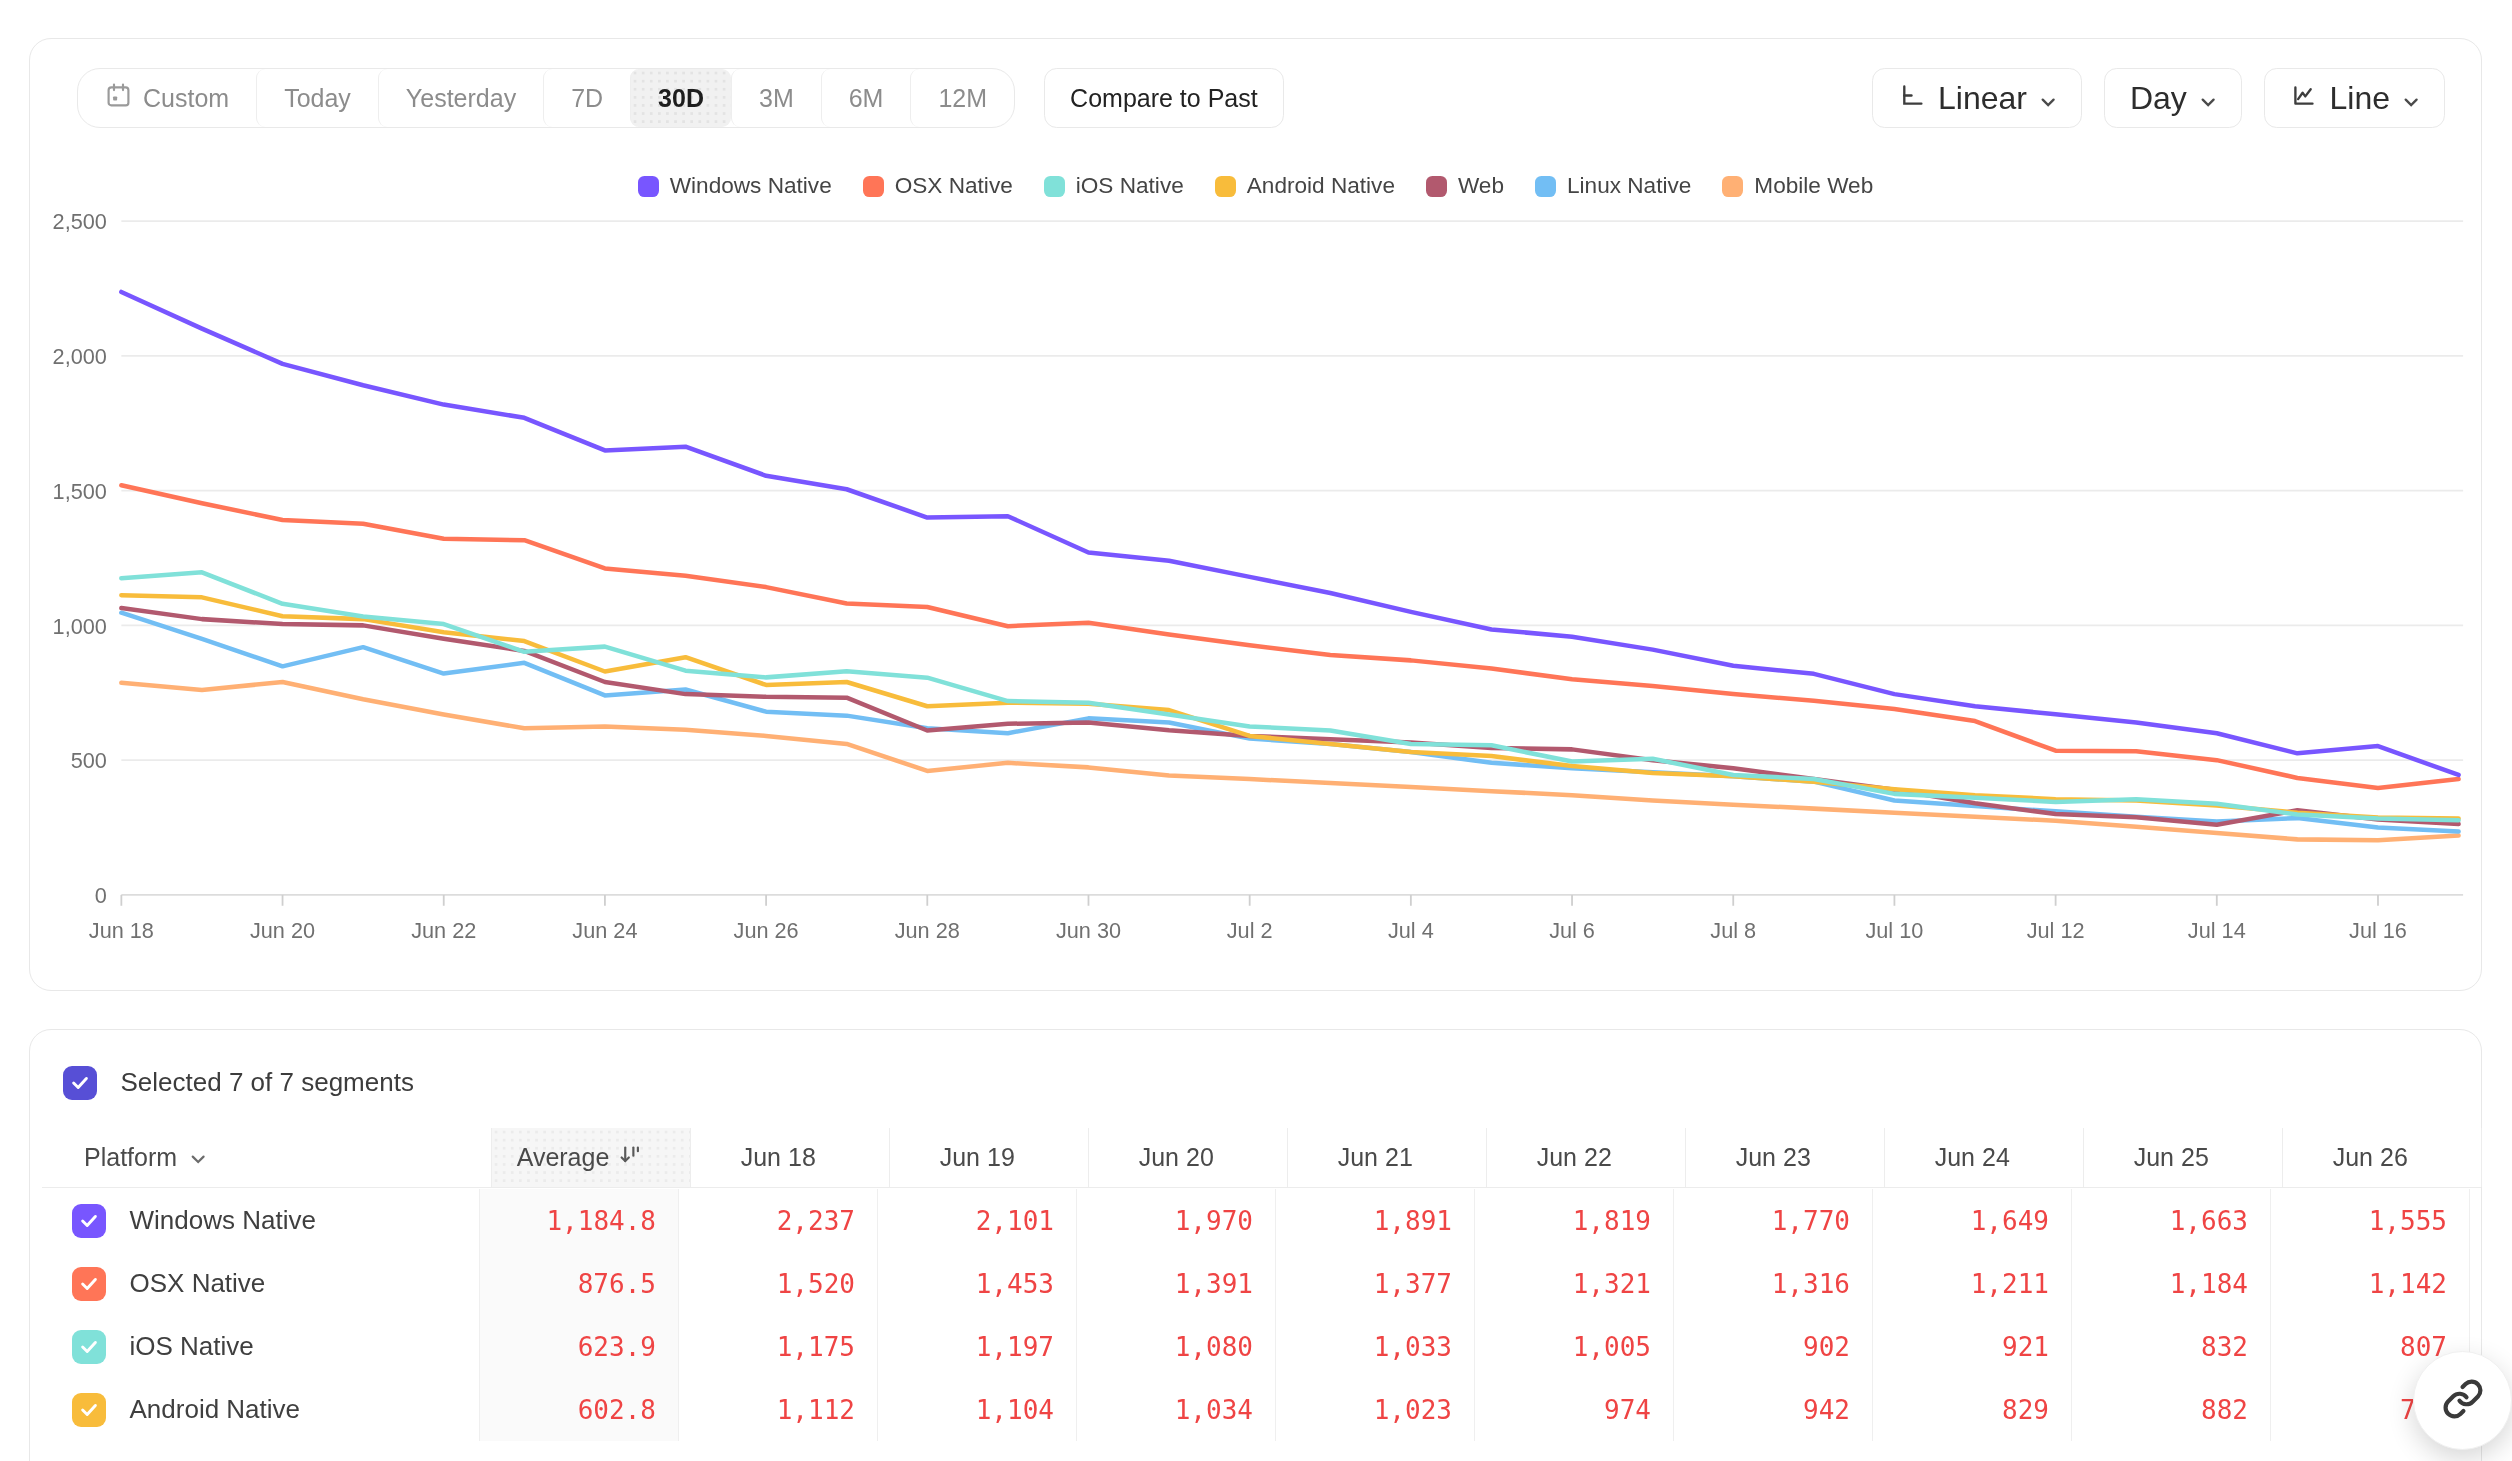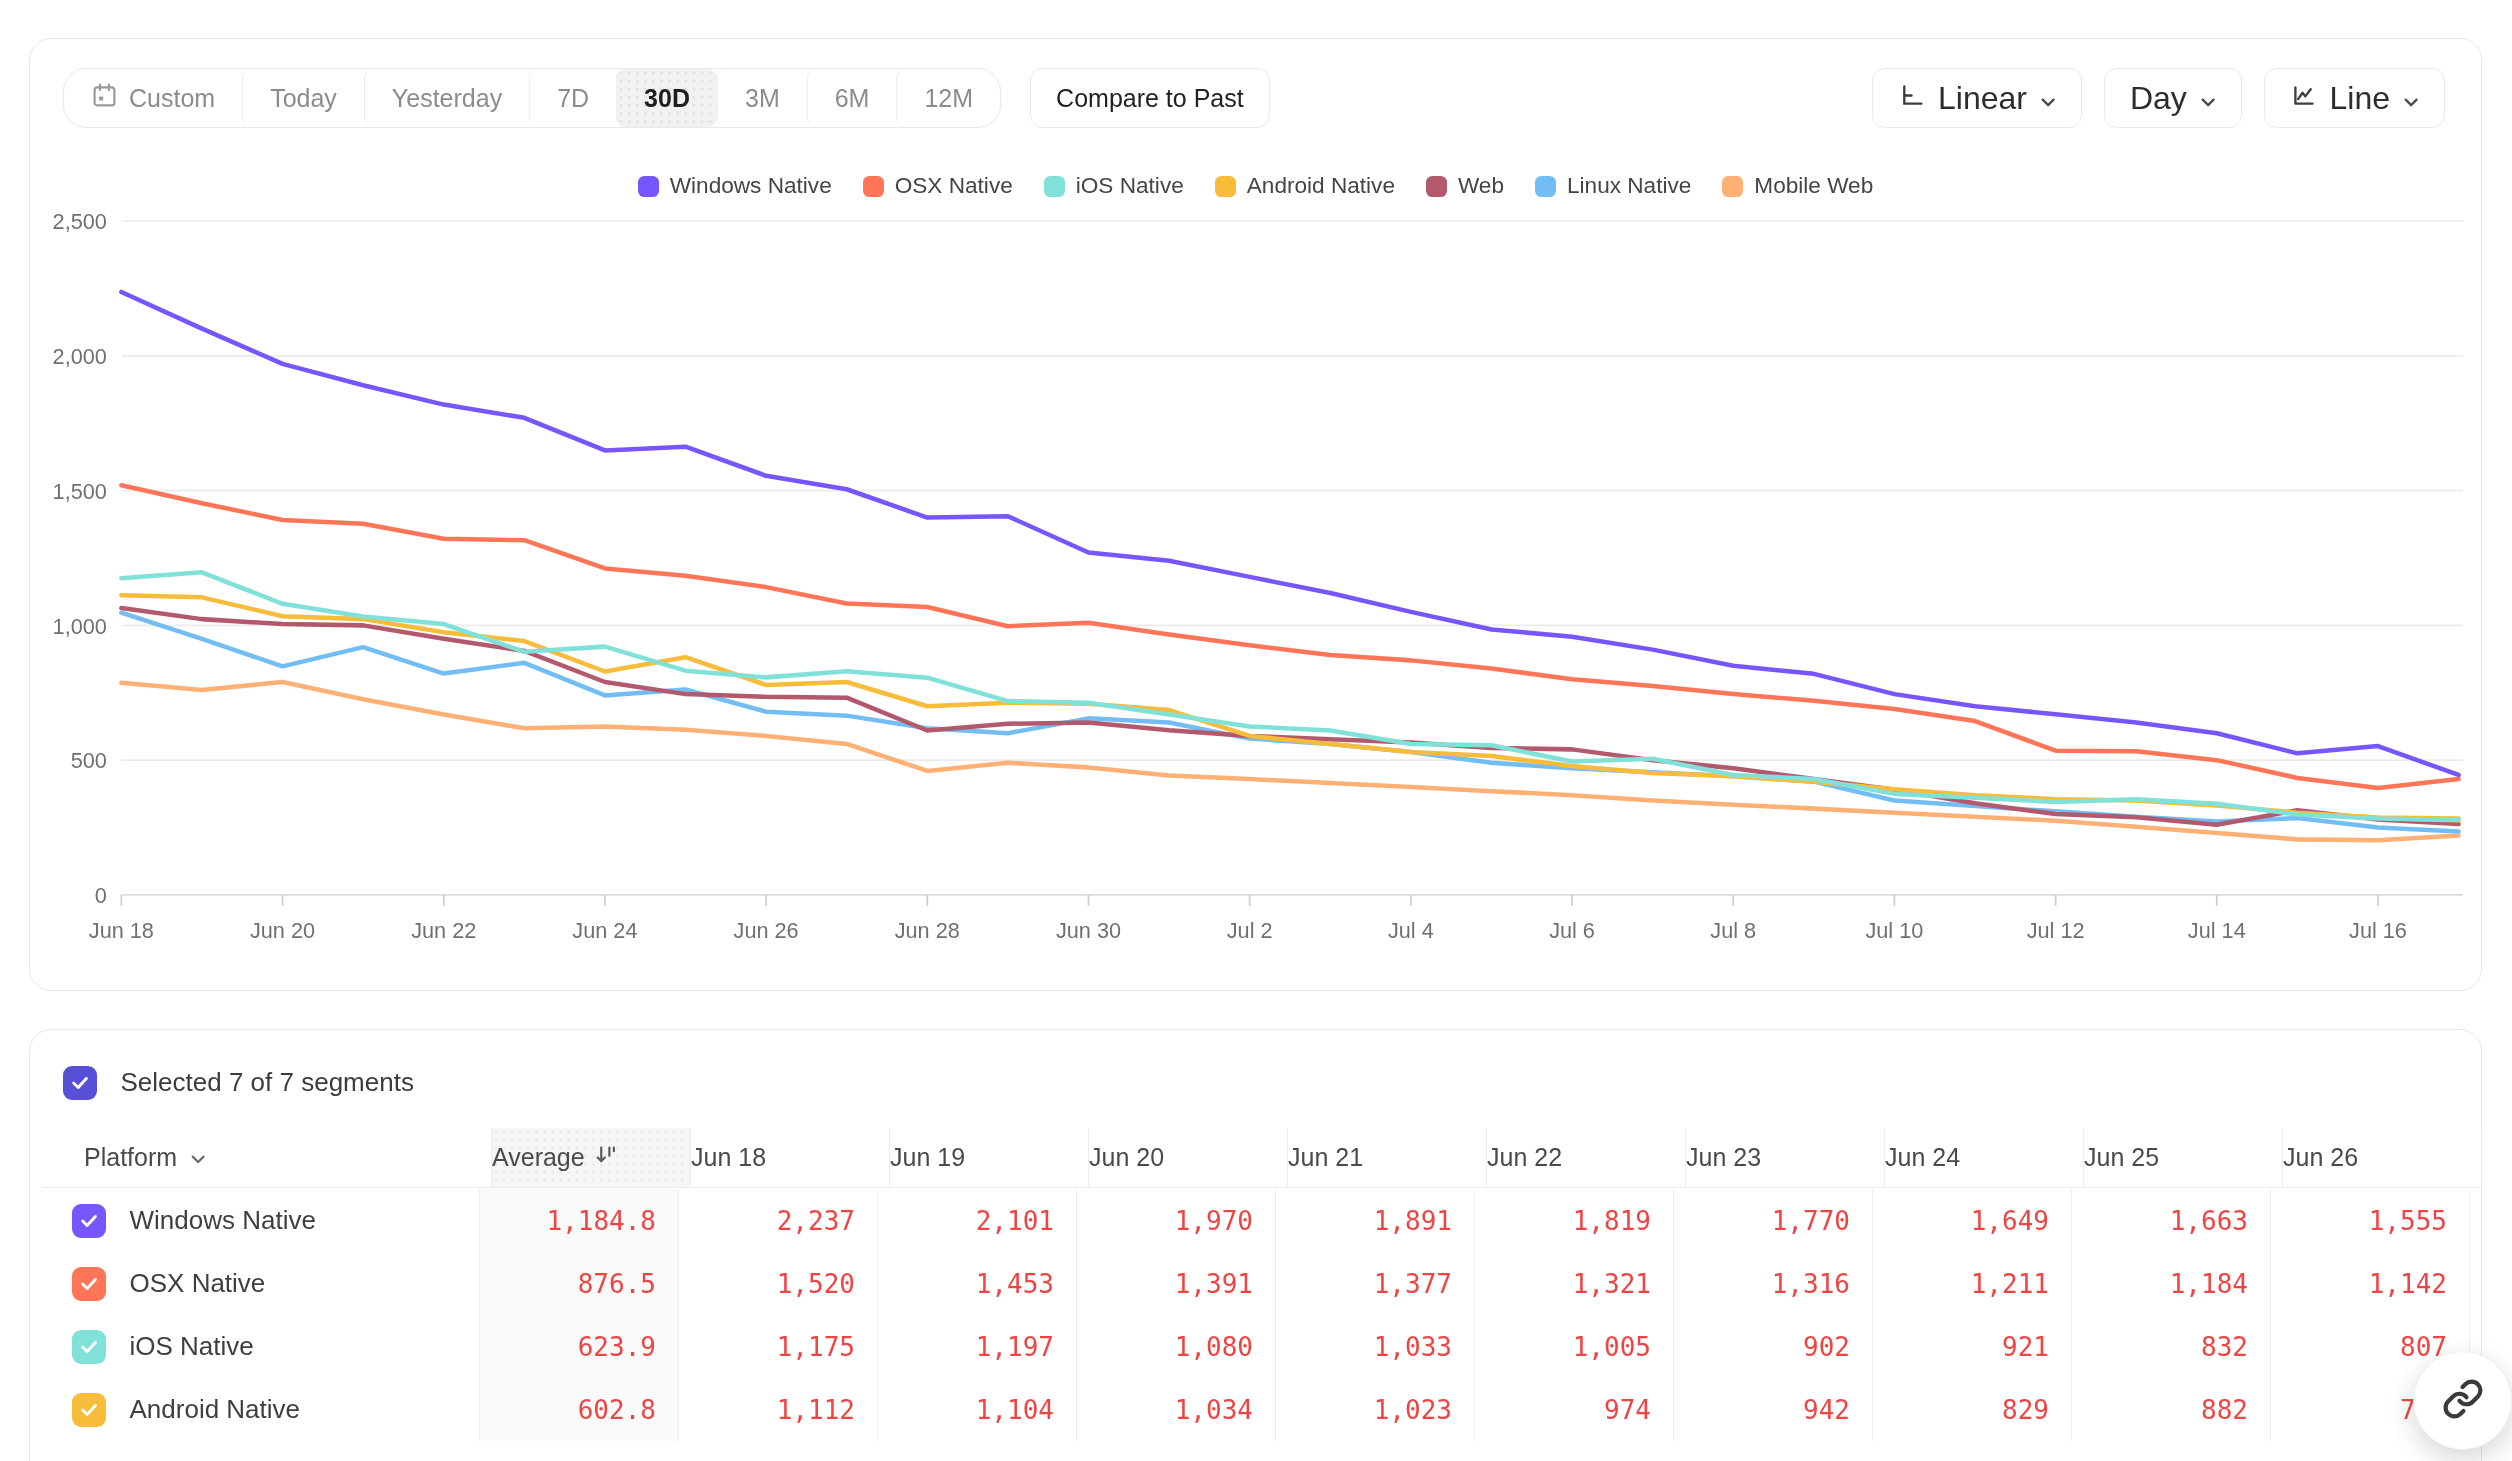--- a/index.html
+++ b/index.html
@@ -7,21 +7,21 @@
     font-family:"Liberation Sans", sans-serif; color:#444; }
   .card { position:absolute; left:29px; width:2453px; background:#fff;
     border:1.8px solid #e8e8e8; border-radius:22px; }
   #chart-card { top:38px; height:953px; }
   #table-card { top:1029px; height:561px; }
 
   
   .toolbar { position:absolute; top:29px; left:33px; right:36px; height:60px;
     display:flex; align-items:center; }
   .seg-group { display:flex; height:60px; border:1.8px solid #e9e9e9; border-radius:23px;
-    overflow:hidden; background:#fff; }
+    overflow:hidden; background:#fff;margin-left:14px; }
   .seg { display:flex; align-items:center; gap:11px; padding:0 27px; font-size:25px;
     color:#8c8c8c; border-left:1.8px solid #eeeeee; cursor:pointer; border-radius:9px; }
   .seg:first-child { border-left:none; }
   .seg.active { color:#1e1e1e; font-weight:bold; background-color:#f1f1f1;
     background-image:radial-gradient(rgba(0,0,0,0.06) 1.4px, transparent 1.4px);
     background-size:8.1px 8.1px; }
   .btn { display:flex; align-items:center; gap:12.7px; height:60px; padding:0 25px;
     border:1.8px solid #e9e9e9; border-radius:12.7px; background:#fff; font-size:32px;
     color:#2d2d2d; cursor:pointer; font-family:"Liberation Sans", sans-serif; }
   .btn.compare { margin-left:29px; font-size:25px; color:#222; }
@@ -48,21 +48,21 @@
     background-image:radial-gradient(rgba(0,0,0,0.05) 1.4px, transparent 1.4px);
     background-size:8.1px 8.1px;
     display:flex; align-items:center; padding:0 18px; gap:14.5px; }
   .search input { border:none; outline:none; background:transparent; font-size:25px;
     color:#555; width:208px; font-family:"Liberation Sans", sans-serif; }
   .search input::placeholder { color:#b4b4b4; }
 
   .grid-row { display:grid; grid-template-columns:450px repeat(10, 199px); }
   .thead { position:absolute; top:98px; left:12px; right:0; height:60px;
     border-bottom:1.8px solid #ececec; }
-  .th { display:flex; align-items:center; justify-content:flex-start; font-size:25px;
+  .th { display:flex; align-items:center; justify-content:center; font-size:25px;
     color:#4a4a4a; padding-right:23.5px; border-right:1.8px solid #ededed; gap:9px; }
   .th.platform { justify-content:flex-start; padding-left:42px; gap:12.7px; }
   .th.avg { background-color:#f6f6f6;
     background-image:radial-gradient(rgba(0,0,0,0.045) 1.4px, transparent 1.4px);
     background-size:8.1px 8.1px; }
   .tbody { position:absolute; top:159px; left:0; right:0; }
   .trow { height:63px; }
   .td { display:flex; align-items:center; justify-content:flex-end; padding-right:22px;
     border-right:1.8px solid #efefef; font-family:"DejaVu Sans Mono", monospace;
     font-size:26px; color:#ef4444; }

